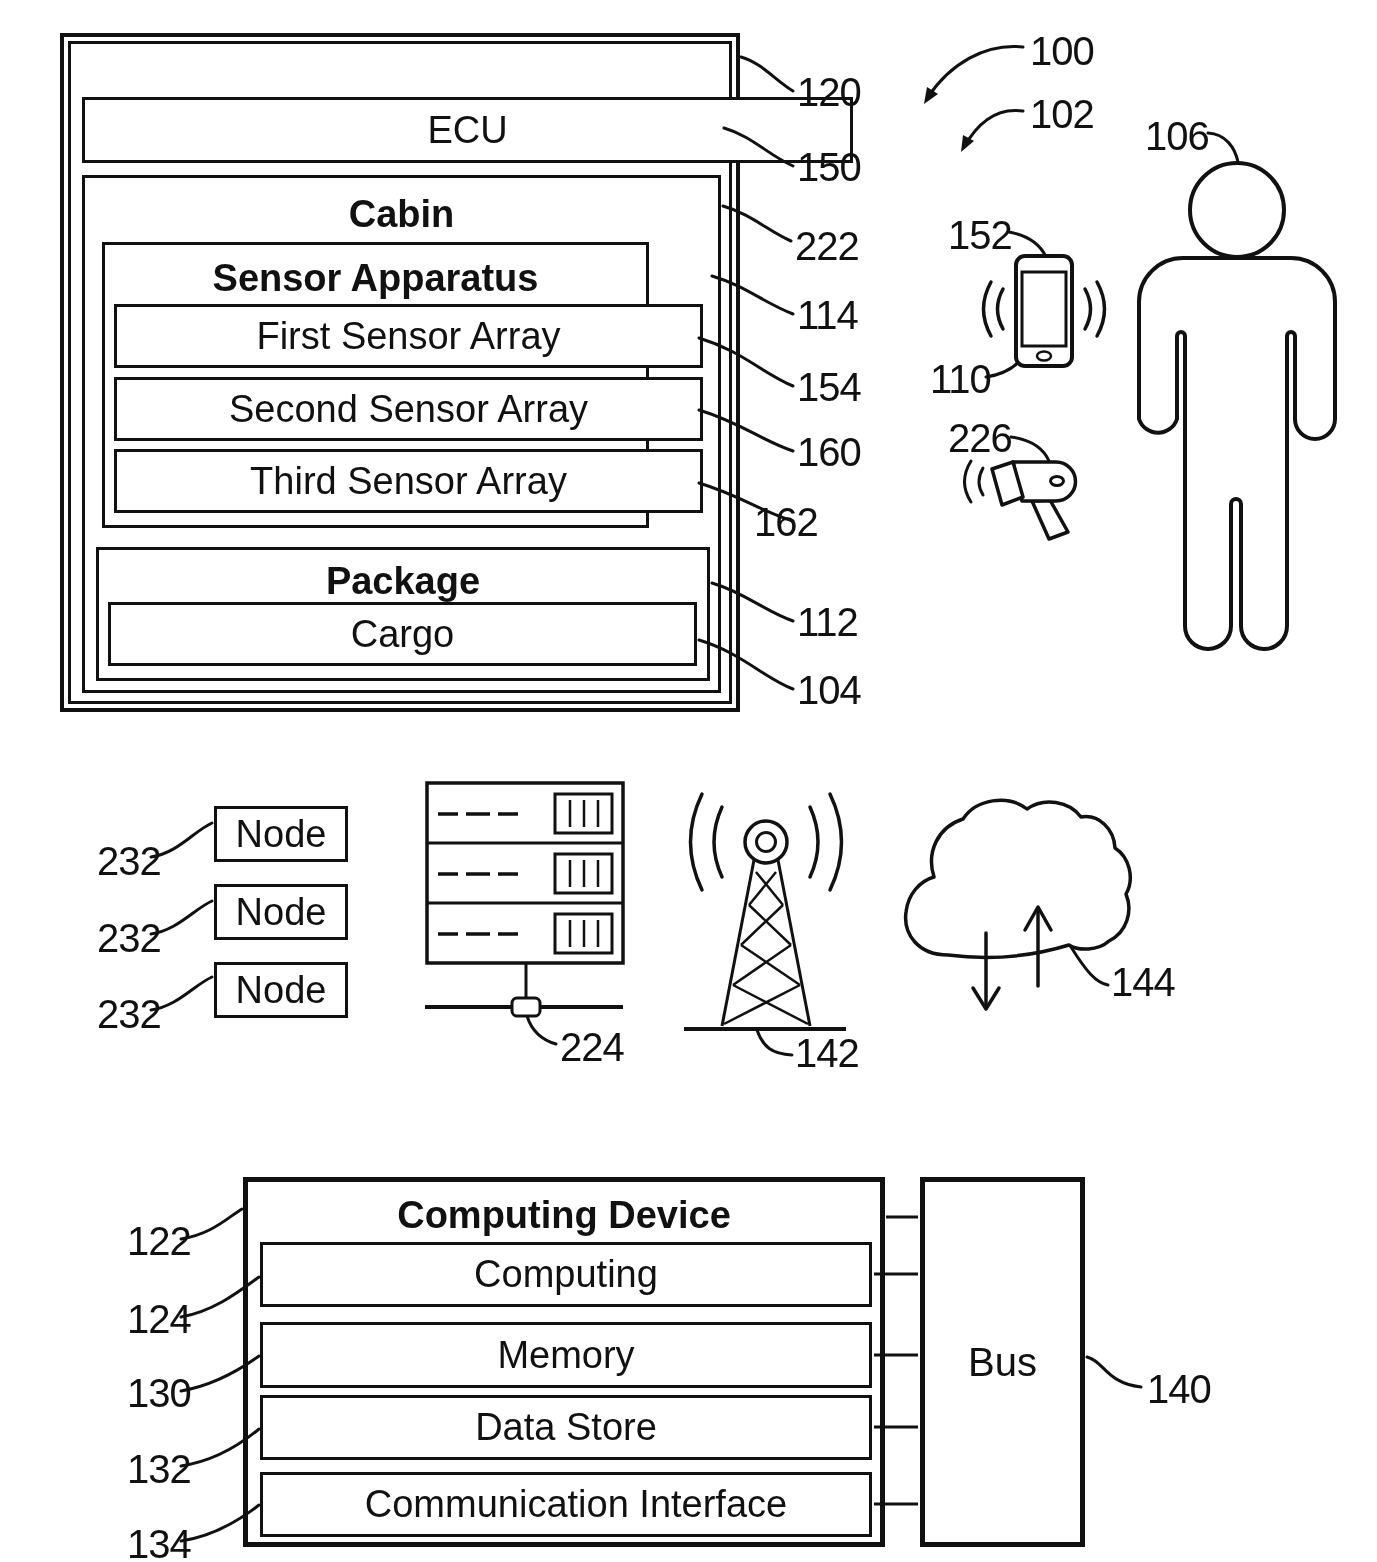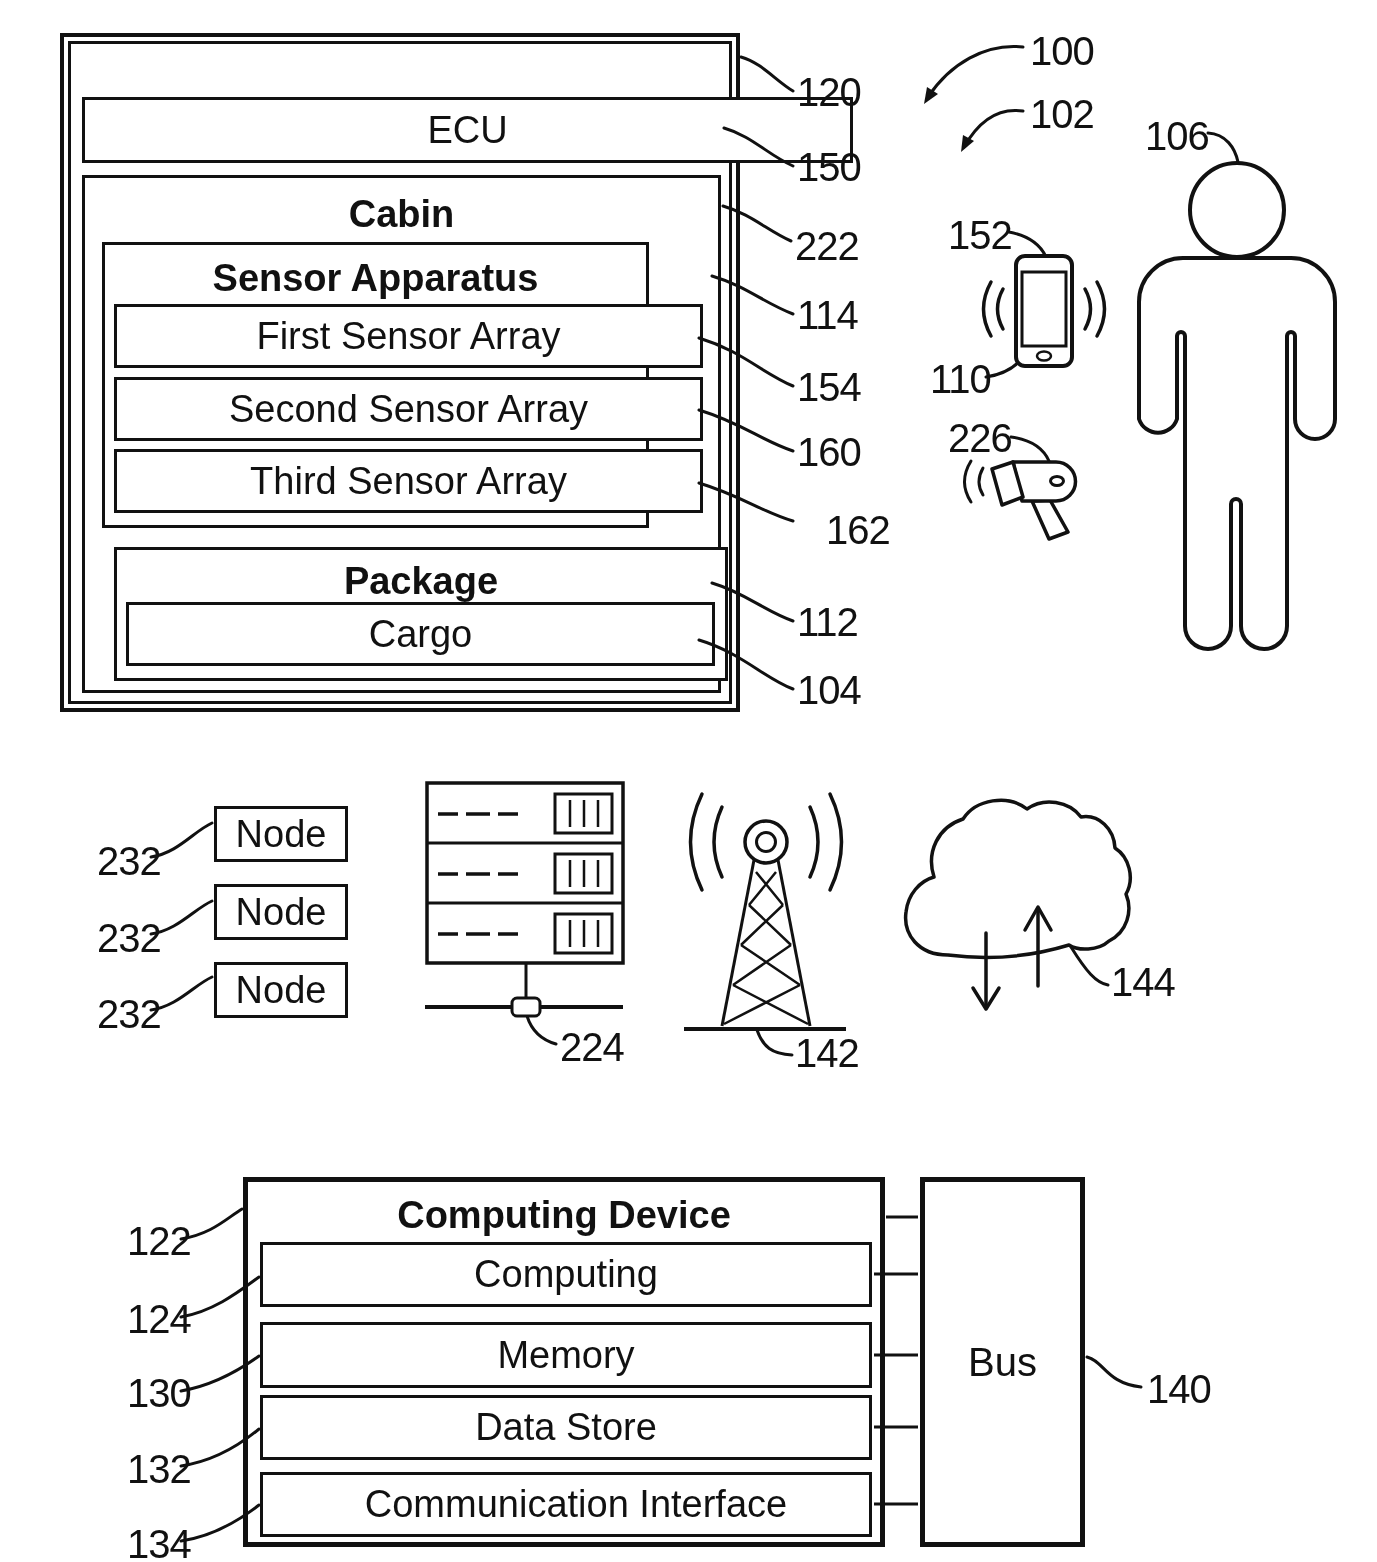--- a/index.html
+++ b/index.html
@@ -33,21 +33,21 @@
         <div class="box cent" style="left:9px;top:59px;width:589px;height:64px;">
           <span>First Sensor Array</span>
         </div>
         <div class="box cent" style="left:9px;top:132px;width:589px;height:64px;">
           <span>Second Sensor Array</span>
         </div>
         <div class="box cent" style="left:9px;top:204px;width:589px;height:64px;">
           <span>Third Sensor Array</span>
         </div>
       </div>
-      <div class="box" style="left:11px;top:369px;width:614px;height:134px;margin-left:18px;">
+      <div class="box" style="left:11px;top:369px;width:614px;height:134px;">
         <div class="ttl" style="top:10px;">Package</div>
         <div class="box cent" style="left:9px;top:52px;width:589px;height:64px;">
           <span>Cargo</span>
         </div>
       </div>
     </div>
   </div>
 
   <div class="box cent" style="left:214px;top:806px;width:134px;height:56px;">
     <span>Node</span>
@@ -83,21 +83,21 @@
   <div class="ref" style="left:1145px;top:119px;">106</div>
   <div class="ref" style="left:948px;top:218px;">152</div>
   <div class="ref" style="left:930px;top:362px;">110</div>
   <div class="ref" style="left:948px;top:421px;">226</div>
   <div class="ref" style="left:797px;top:75px;">120</div>
   <div class="ref" style="left:797px;top:150px;">150</div>
   <div class="ref" style="left:795px;top:229px;text-align:center;">222</div>
   <div class="ref" style="left:797px;top:298px;">114</div>
   <div class="ref" style="left:797px;top:370px;">154</div>
   <div class="ref" style="left:797px;top:435px;">160</div>
-  <div class="ref" style="left:826px;top:505px;margin-top:8px;">162</div>
+  <div class="ref" style="left:754px;top:505px;">162</div>
   <div class="ref" style="left:797px;top:605px;">112</div>
   <div class="ref" style="left:797px;top:673px;">104</div>
   <div class="ref" style="left:97px;top:844px;">232</div>
   <div class="ref" style="left:97px;top:921px;">232</div>
   <div class="ref" style="left:97px;top:997px;">232</div>
   <div class="ref" style="left:560px;top:1030px;">224</div>
   <div class="ref" style="left:795px;top:1036px;">142</div>
   <div class="ref" style="left:1111px;top:965px;">144</div>
   <div class="ref" style="left:127px;top:1224px;">122</div>
   <div class="ref" style="left:127px;top:1302px;">124</div>

